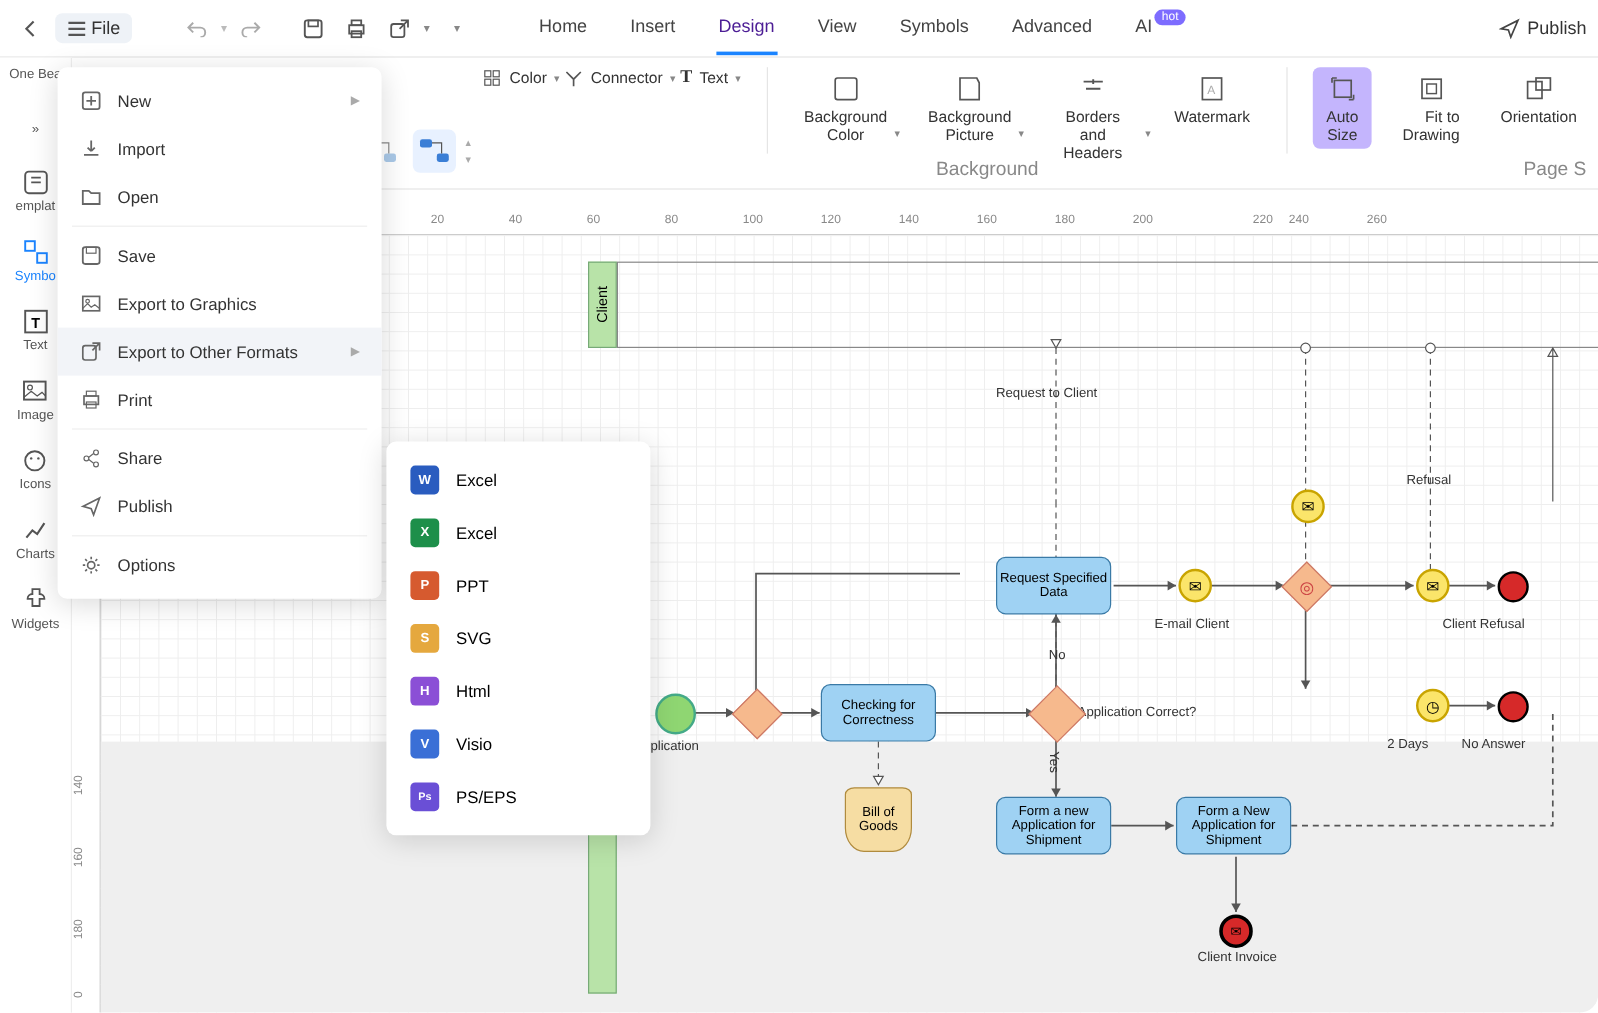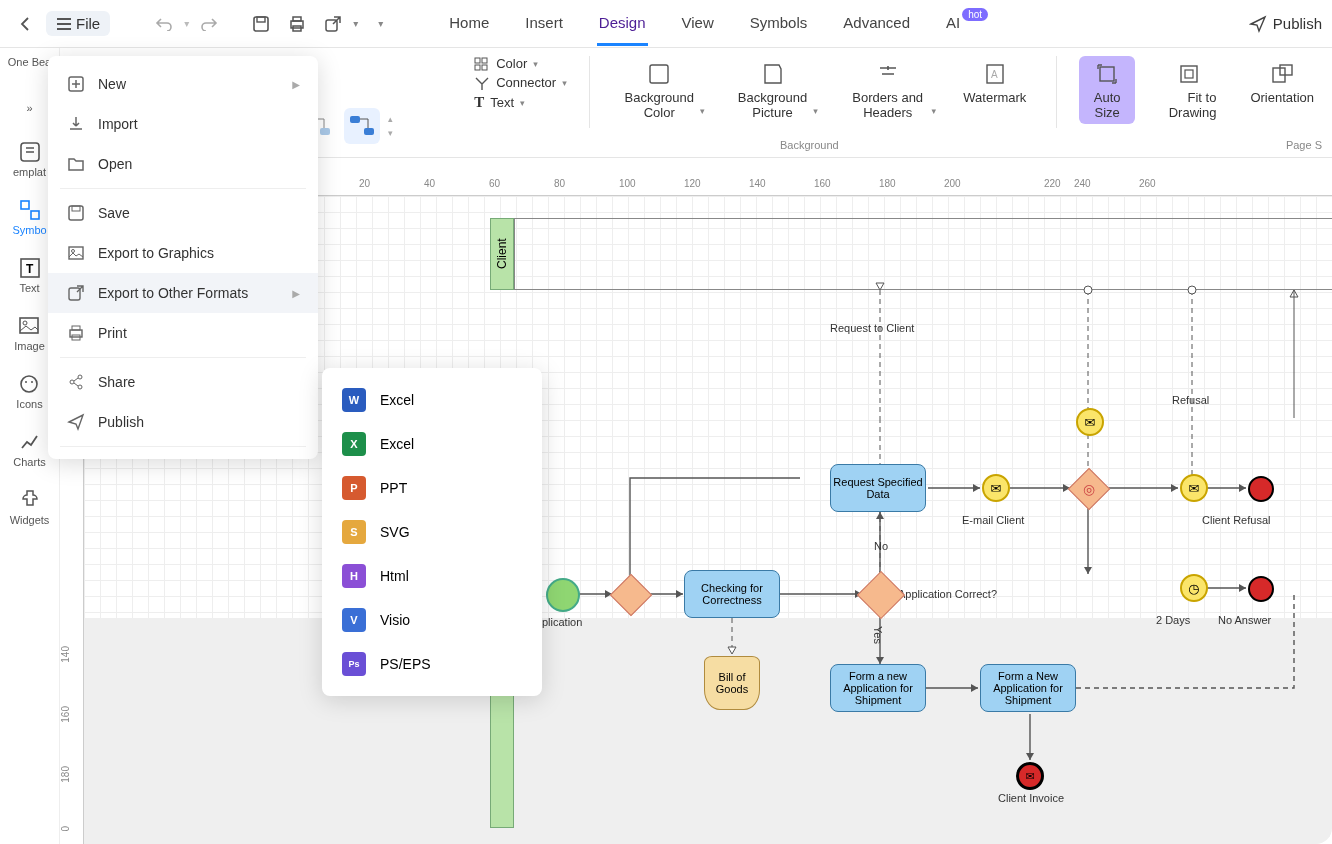--- a/index.html
+++ b/index.html
@@ -7,25 +7,25 @@
 .topbar { height: 48px; display: flex; align-items: center; padding: 0 10px; gap: 4px; border-bottom: 1px solid #e5e5e5; }
 .icon-btn { width: 32px; height: 32px; display: inline-flex; align-items: center; justify-content: center; border-radius: 6px; cursor: pointer; color: #555; }
 .file-btn { display: flex; align-items: center; gap: 4px; background: #eef2f7; border-radius: 6px; padding: 4px 10px; cursor: pointer; font-size: 15px; color: #333; }
 .tabs { display: flex; gap: 32px; margin-left: 60px; font-size: 15px; color: #444; }
 .tab { padding: 12px 2px; cursor: pointer; position: relative; }
 .tab.active { color: #4c1d95; font-weight: 500; border-bottom: 3px solid #1b84ff; }
 .ai-badge { font-size: 10px; background: #7d6cff; color: #fff; padding: 1px 6px; border-radius: 8px; position: relative; top: -10px; left: 2px; }
 .publish { margin-left: auto; display: flex; align-items: center; gap: 6px; font-size: 15px; color: #333; cursor: pointer; }
 
 .ribbon { display: flex; align-items: flex-start; padding: 8px 10px 0 70px; height: 110px; gap: 18px; border-bottom: 1px solid #e5e5e5; font-size: 13px; color: #333; }
-.ribbon-group { display: flex; flex-direction: column; gap: 4px; }
+.ribbon-group { display: flex; flex-direction: row; gap: 4px; }
 .ribbon-stack { display: flex; flex-direction: column; align-items: center; cursor: pointer; padding: 4px 8px; border-radius: 6px; }
 .ribbon-stack.active { background: #c4b5fd; }
 .ribbon-ico { width: 28px; height: 28px; margin-bottom: 2px; display: flex; align-items: center; justify-content: center; color: #555; }
-.ribbon-sub { font-size: 11px; color: #888; position: absolute; bottom: 6px; }
+.ribbon-sub { font-size: 16px; color: #888; position: absolute; bottom: 6px; }
 
 .sidebar-left { position: absolute; left: 0; top: 48px; width: 60px; bottom: 0; border-right: 1px solid #eee; display: flex; flex-direction: column; align-items: center; padding-top: 4px; gap: 12px; font-size: 11px; color: #555; background:#fff; z-index:5;}
 .side-item { display: flex; flex-direction: column; align-items: center; gap: 2px; cursor: pointer; padding: 4px; border-radius:6px;}
 .side-item.active { color: #1b84ff; }
 .side-ico { width: 24px; height: 24px; }
 
 .canvas-area { position: absolute; left: 60px; top: 178px; right: 0; bottom: 0; background: #fff; overflow:hidden;}
 .ruler-h { position: absolute; top: 0; left: 24px; right: 0; height: 18px; border-bottom: 1px solid #ccc; font-size: 10px; color: #888; display: flex; }
 .ruler-h span { position: absolute; }
 .ruler-v { position: absolute; top: 18px; left: 0; width: 24px; bottom: 0; border-right: 1px solid #ccc; font-size: 10px; color: #888; }
@@ -500,20 +500,29 @@
     </div>
   <div class="fm-item">
       <span class="fm-ico">
         <svg width="18" height="18">
           <path d="M2 9l14-7-5 14-2-5z" stroke="#666" fill="none" stroke-width="1.4"></path>
         </svg>
       </span>
       <span>Publish</span>
     </div>
   <div class="fm-sep"></div>
+  <div class="fm-item">
+      <span class="fm-ico">
+        <svg width="18" height="18">
+          <circle cx="9" cy="9" r="3" stroke="#666" fill="none" stroke-width="1.4"></circle>
+          <path d="M9 2v2M9 14v2M2 9h2M14 9h2M4 4l1.5 1.5M12.5 12.5L14 14M14 4l-1.5 1.5M5.5 12.5L4 14" stroke="#666" stroke-width="1.4"></path>
+        </svg>
+      </span>
+      <span>Options</span>
+    </div>
 </div>
 
 <div class="sub-menu">
   <div class="sm-item">
       <span class="sm-ico" style="background:#2a5cbf">W</span>
       <span>Excel</span>
     </div>
   <div class="sm-item">
       <span class="sm-ico" style="background:#1d8f4a">X</span>
       <span>Excel</span>

